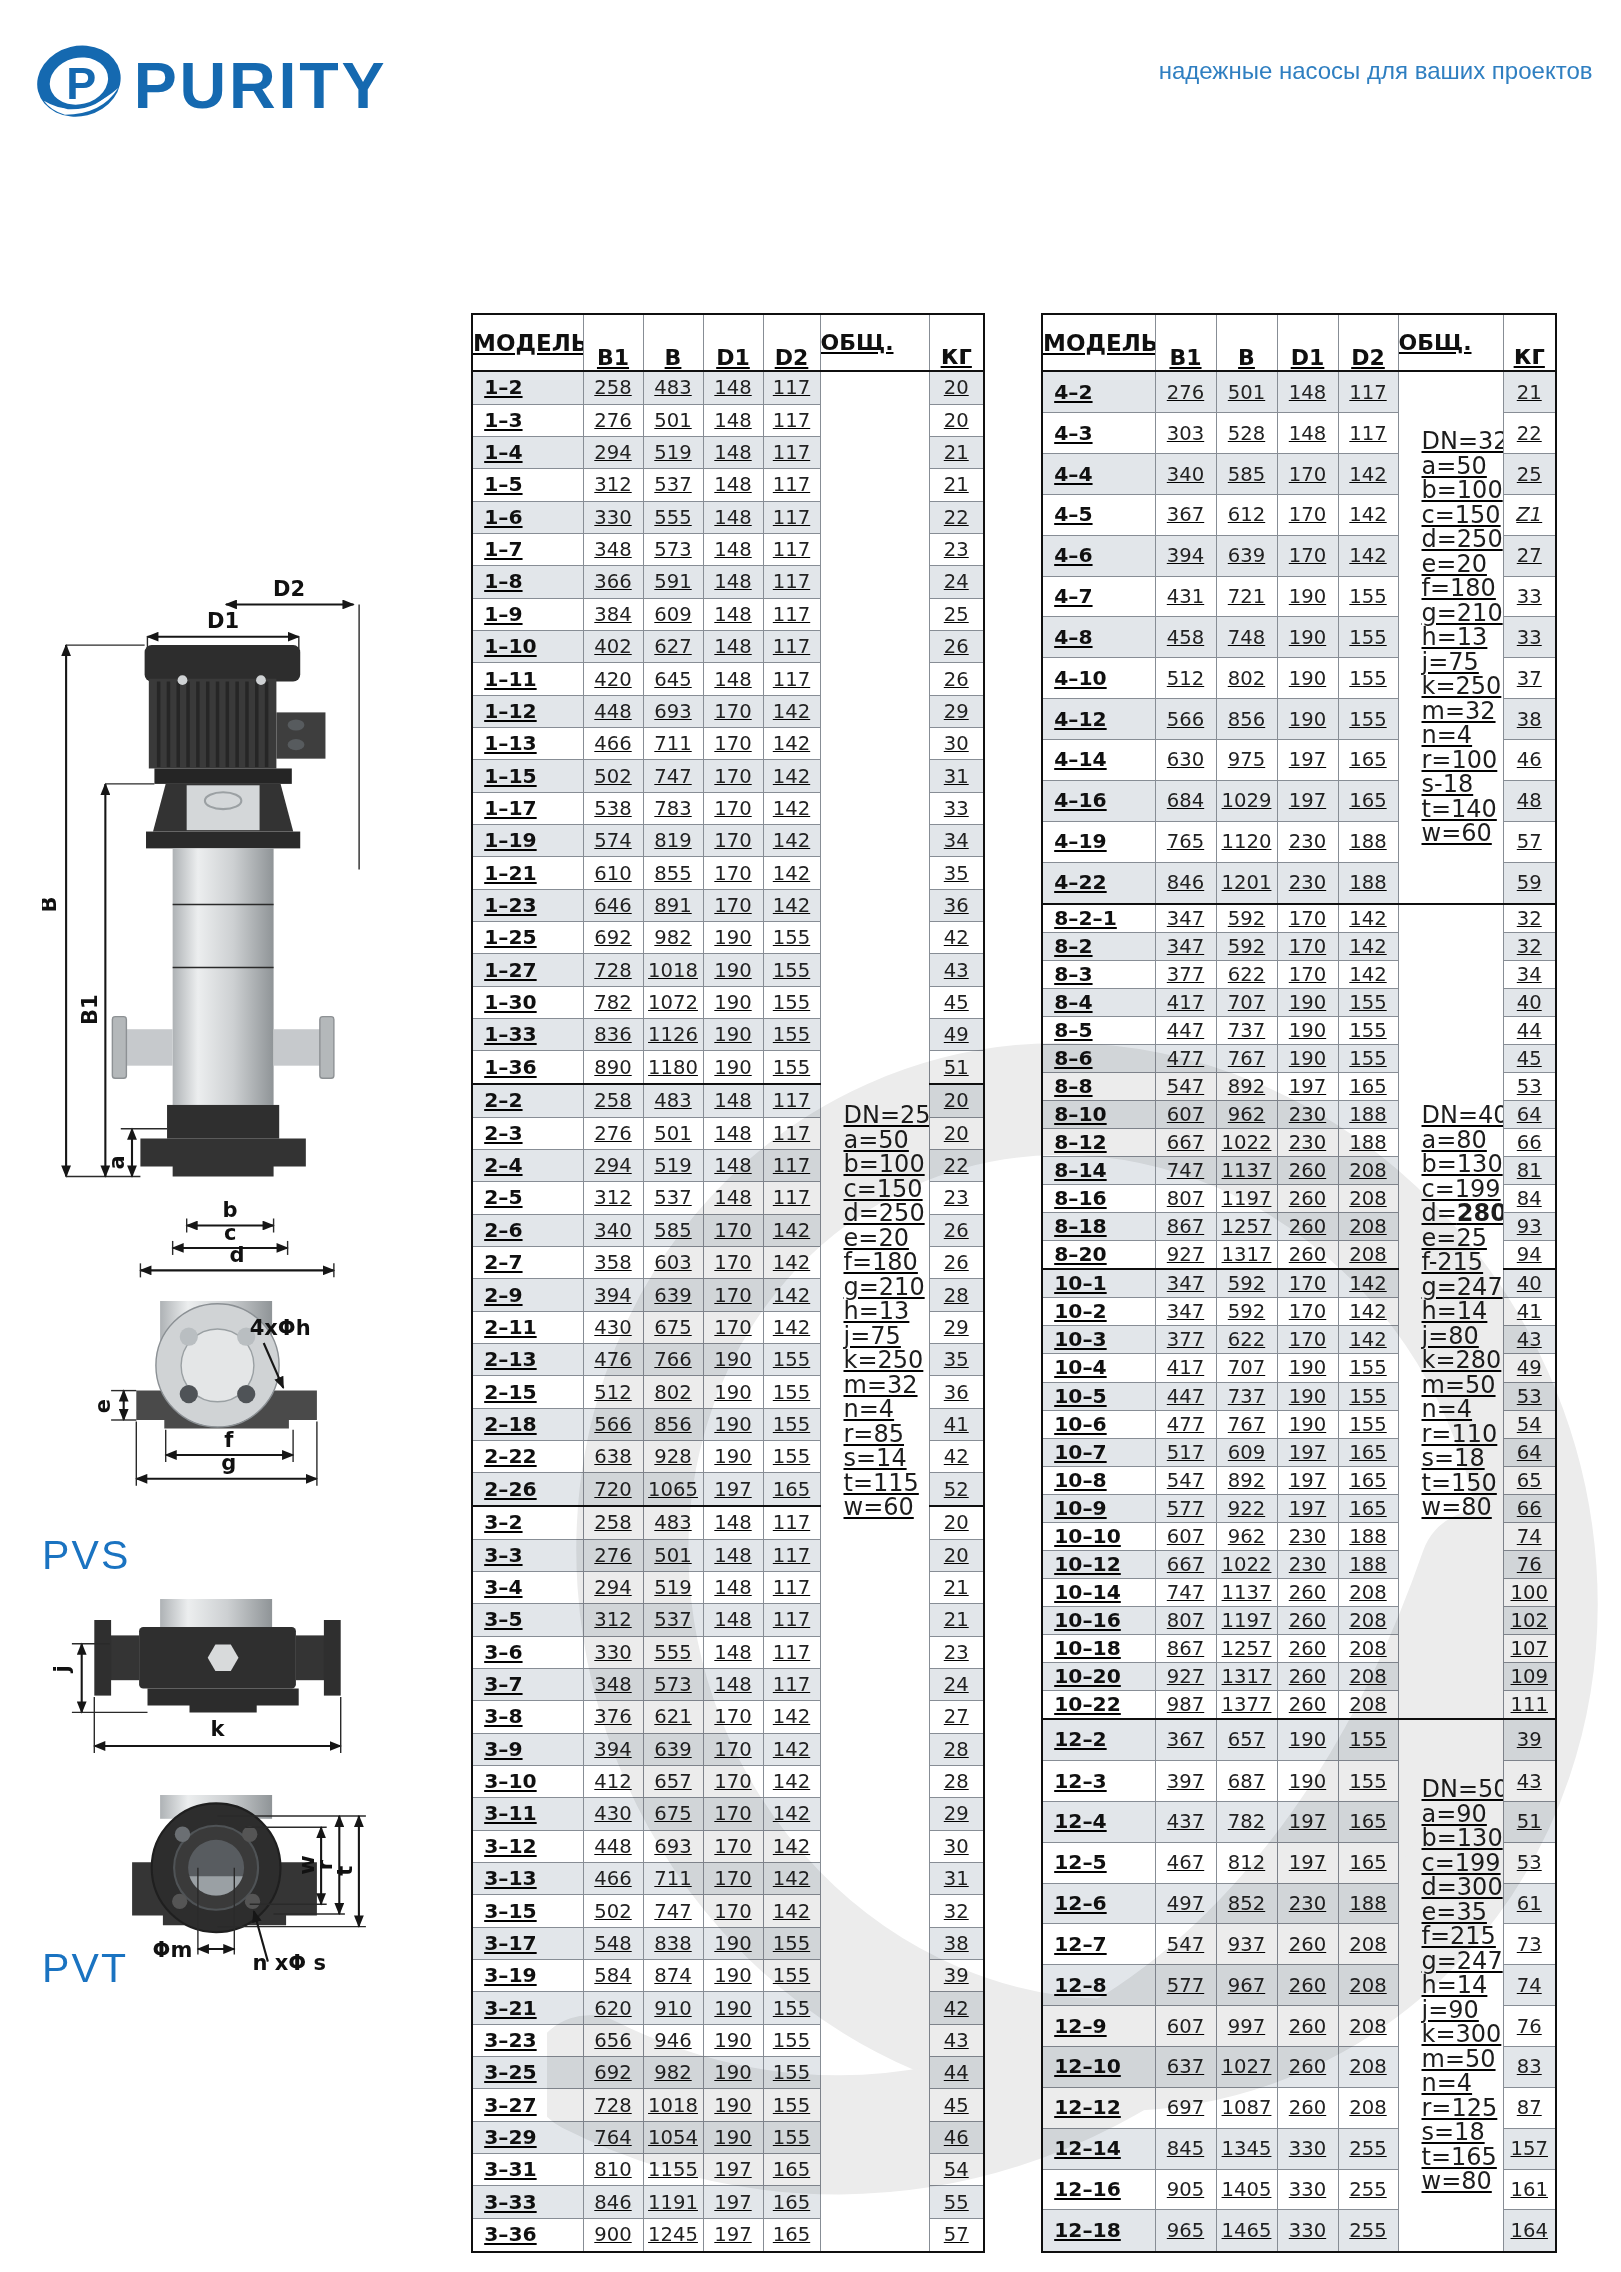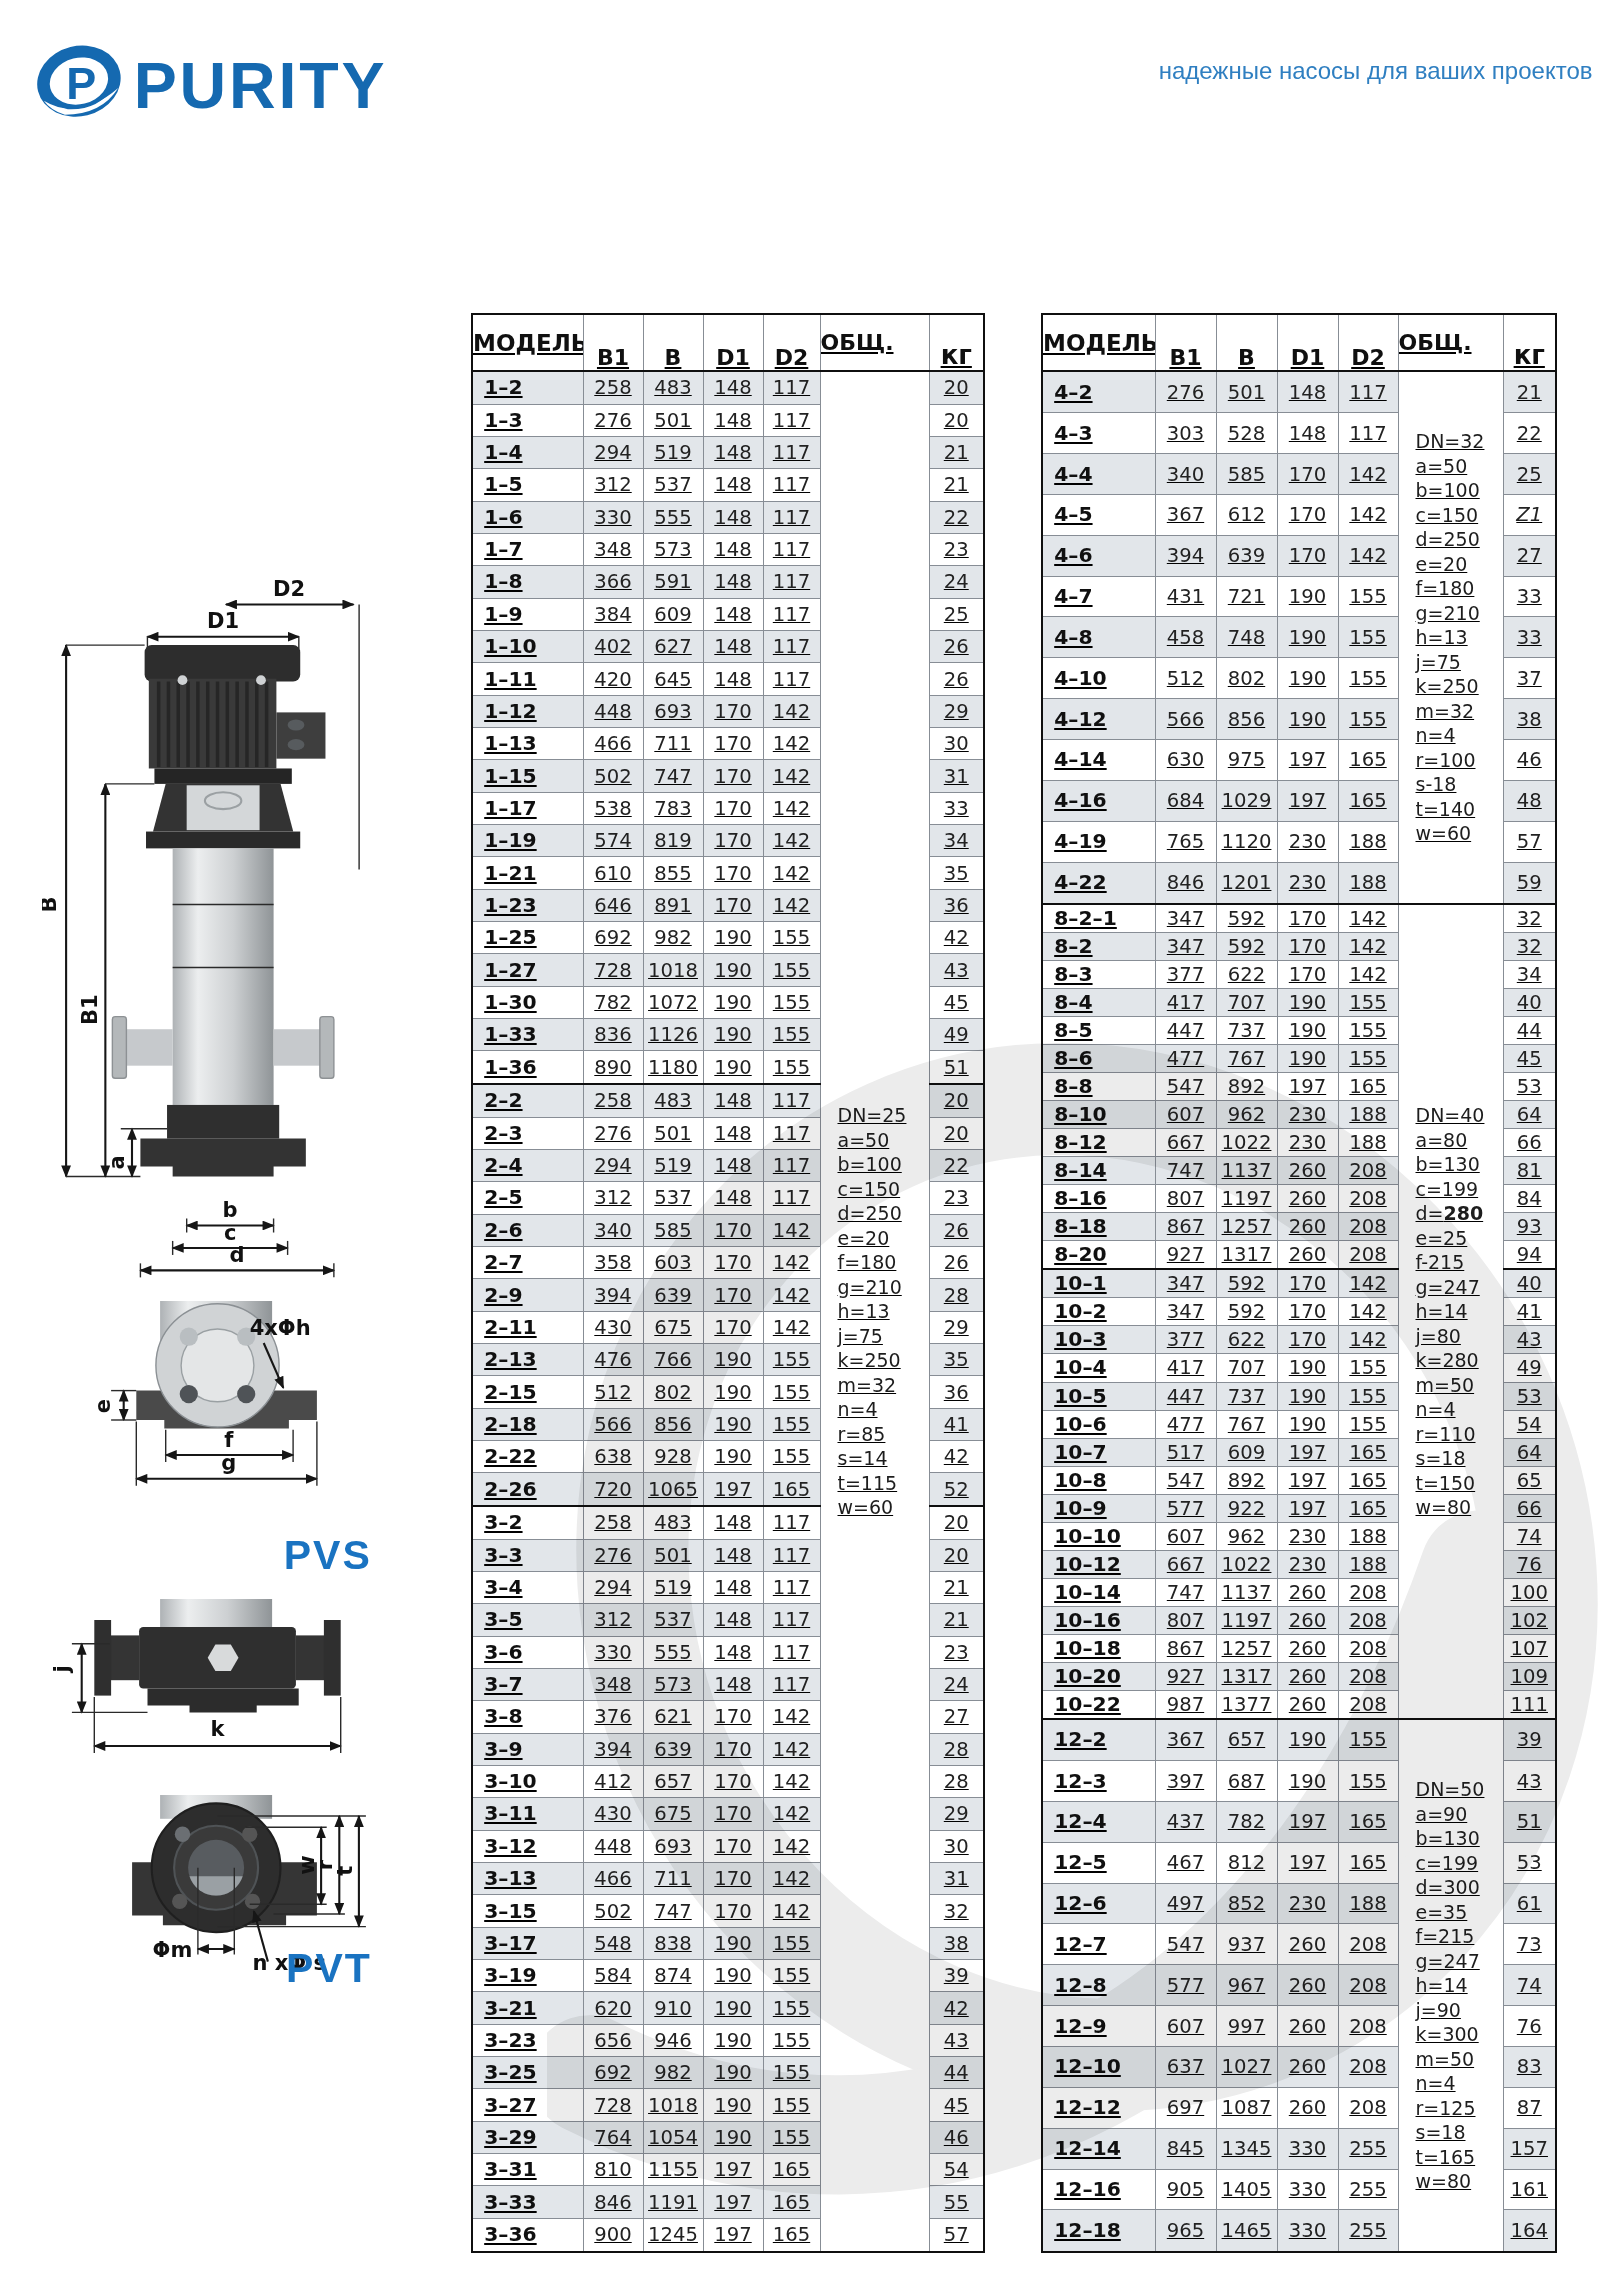--- a/index.html
+++ b/index.html
@@ -21,31 +21,31 @@
   .spec th,.spec td{border:1.4px solid #878d95;overflow:hidden;padding:0;}
   .spec thead th{border-bottom:2.8px solid #0f0f0f;background:#fff;font-weight:bold;color:#101010;}
   .h-model{font-size:23px;vertical-align:middle;text-align:center;}
   .h-dim{font-size:22px;vertical-align:bottom;text-align:center;padding-bottom:9.8px;}
   .h-obsh{font-size:22px;vertical-align:middle;text-align:left;}
   .h-kg{font-size:26px;vertical-align:bottom;text-align:center;padding-bottom:9.8px;}
   td.model{font-weight:bold;font-size:20.3px;text-align:left;padding-left:11.2px;color:#101010;line-height:21px;}
   td.num{font-size:19.6px;text-align:center;color:#222;line-height:21px;}
   td.shade{background:var(--stripe);}
   td.obsh{background:#fff;vertical-align:middle;text-align:left;}
-  .obsh-in{padding-left:17px;font-size:19px;line-height:24.5px;color:#1d1d1d;}
+  .obsh-in{padding-left:23px;font-size:24px;line-height:24.5px;color:#1d1d1d;}
   td.it{font-style:italic;}
   .spec td.gs{border-top:2.8px solid #0f0f0f;}
 
   
   .dgwrap{position:absolute;left:42px;}
   #diag1{top:575px;} #diag2{top:1301px;} #diag3{top:1599px;} #diag4{top:1795px;}
   .dg text{font-family:"DejaVu Sans",sans-serif;font-weight:bold;fill:#111;font-size:30px;}
   .dg .dim{stroke:#161616;stroke-width:3;fill:none;}
   .dg .thin{stroke:#2a2a2a;stroke-width:2;fill:none;}
-  .cap{position:absolute;left:42px;width:330px;text-align:right;font-size:41px;font-weight:bold;
+  .cap{position:absolute;left:42px;width:330px;text-align:left;font-size:41px;font-weight:normal;
        color:var(--caption);font-family:"Liberation Sans",sans-serif;letter-spacing:2.1px;}
   #cap-pvs{top:1532px;} #cap-pvt{top:1945px;}
 
   
   .wm{position:absolute;left:547px;top:841px;z-index:40;pointer-events:none;mix-blend-mode:multiply;}
 </style>
 </head>
 <body>
 
 <div class="page">

